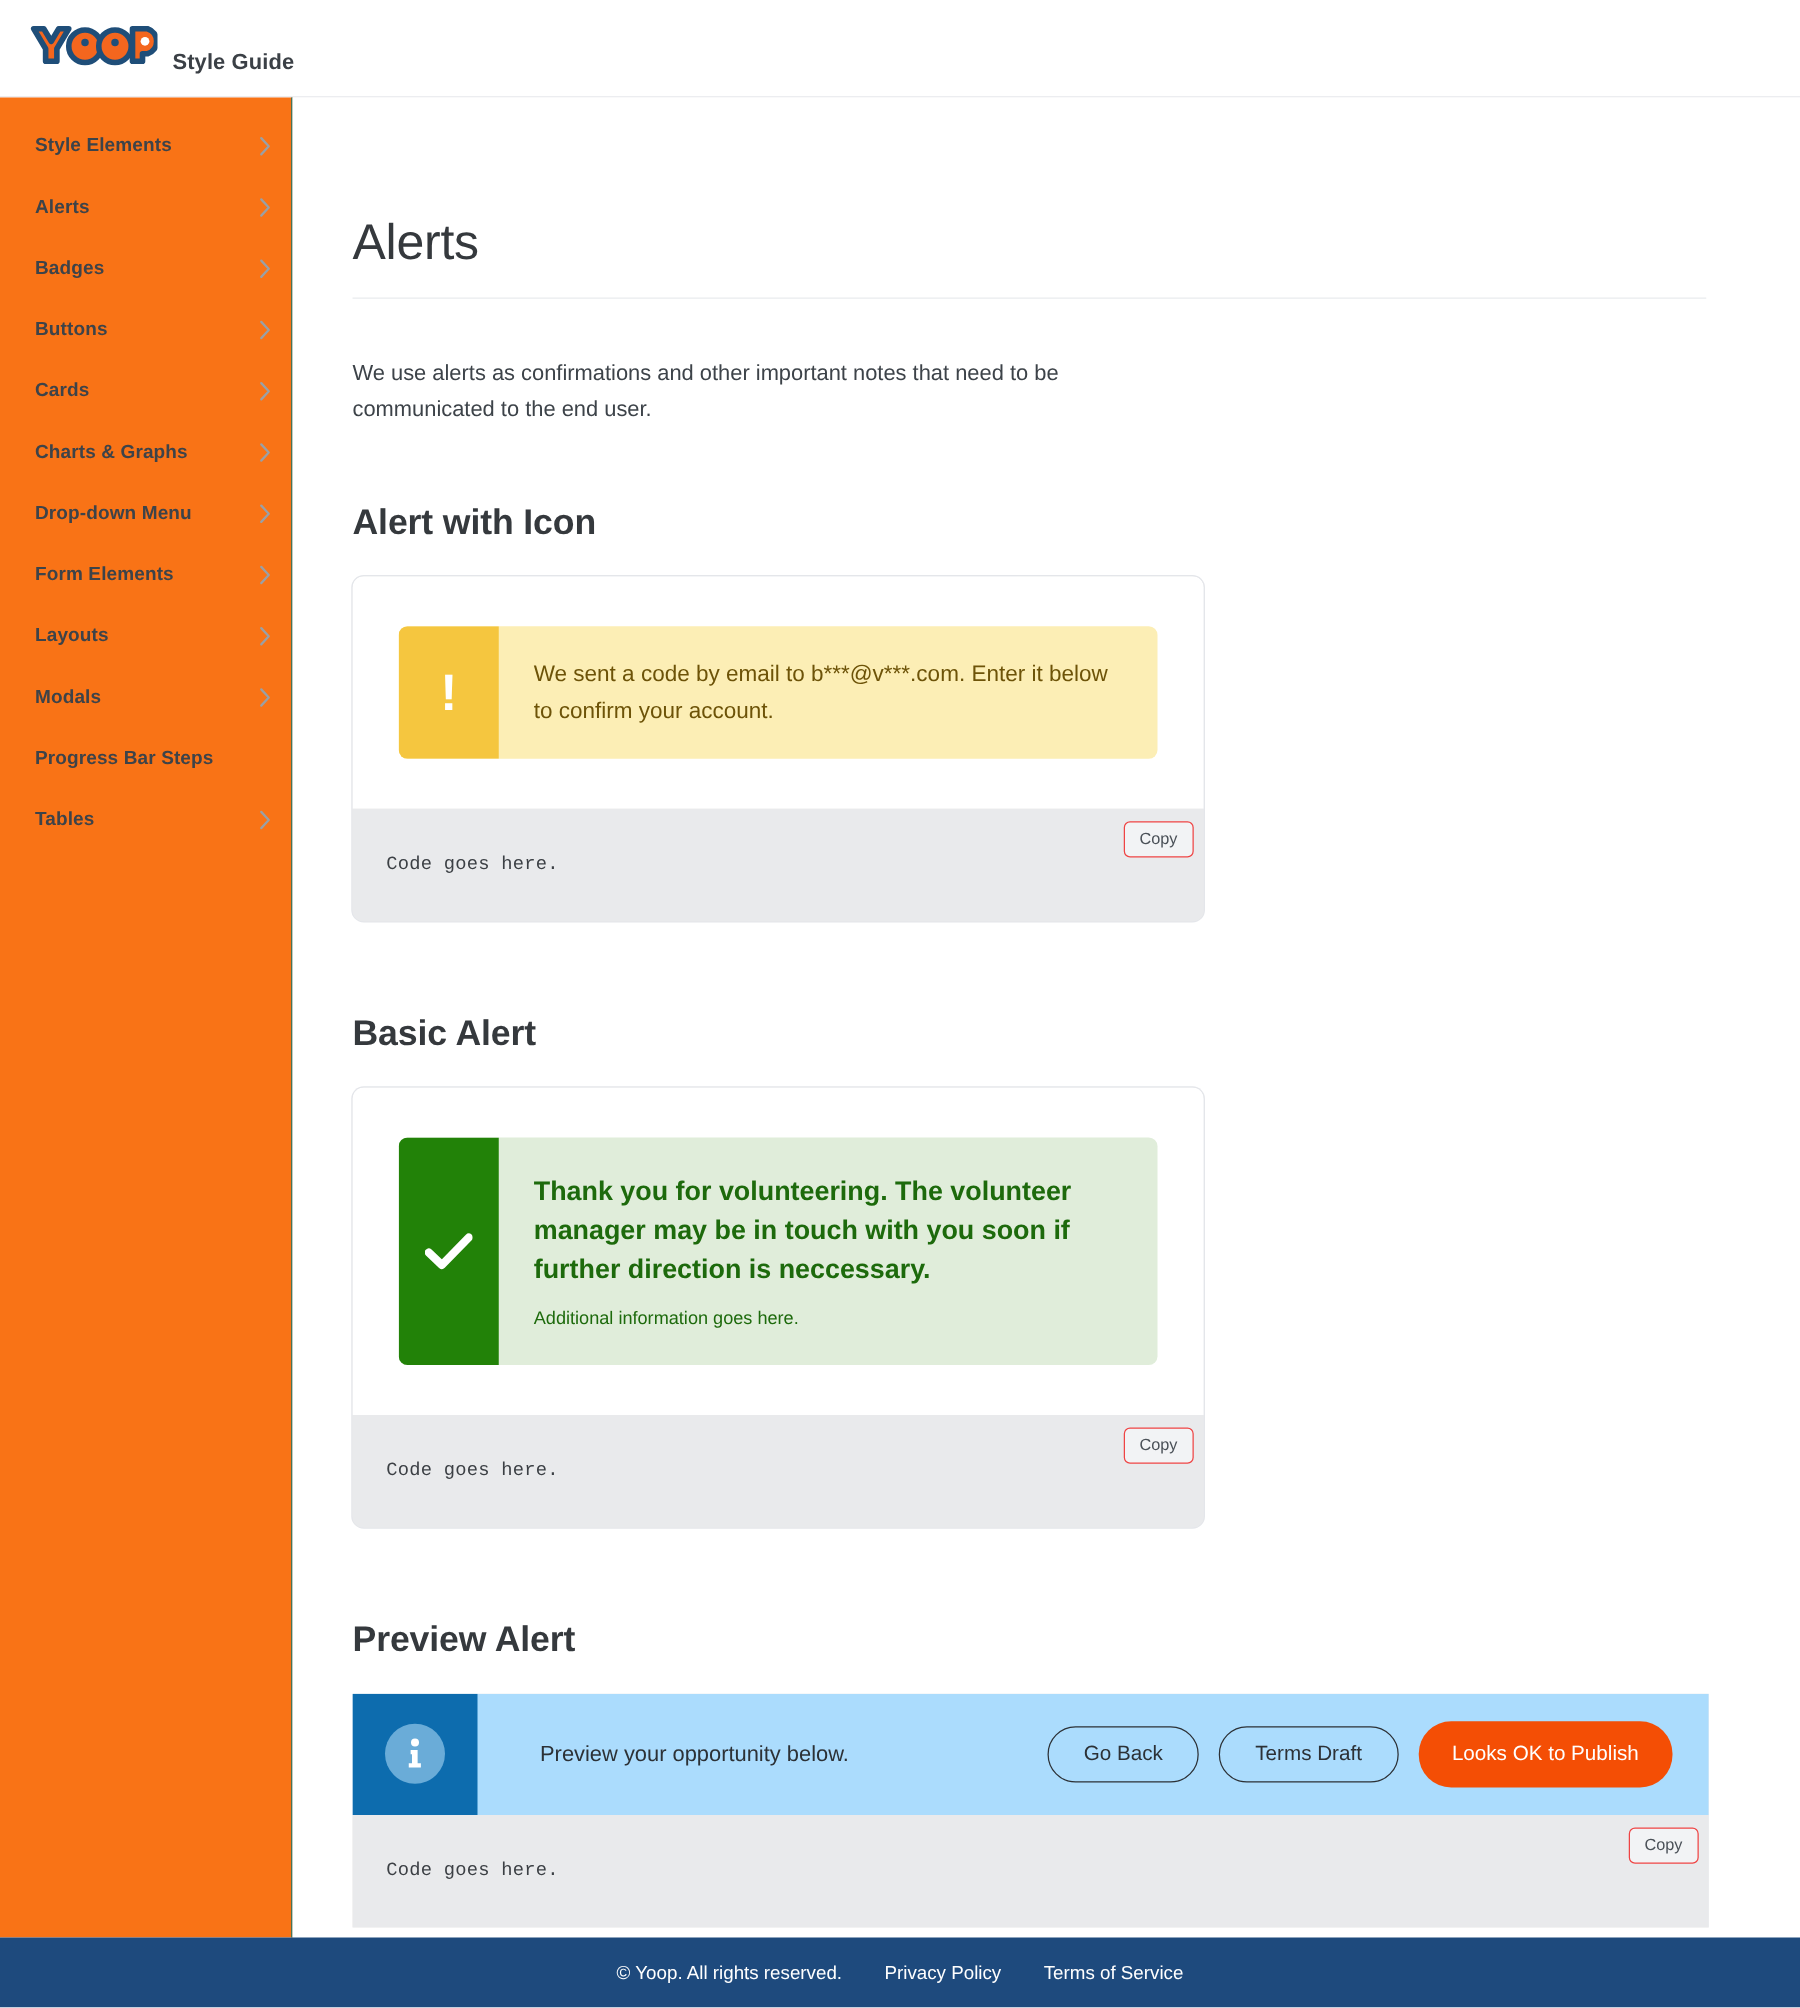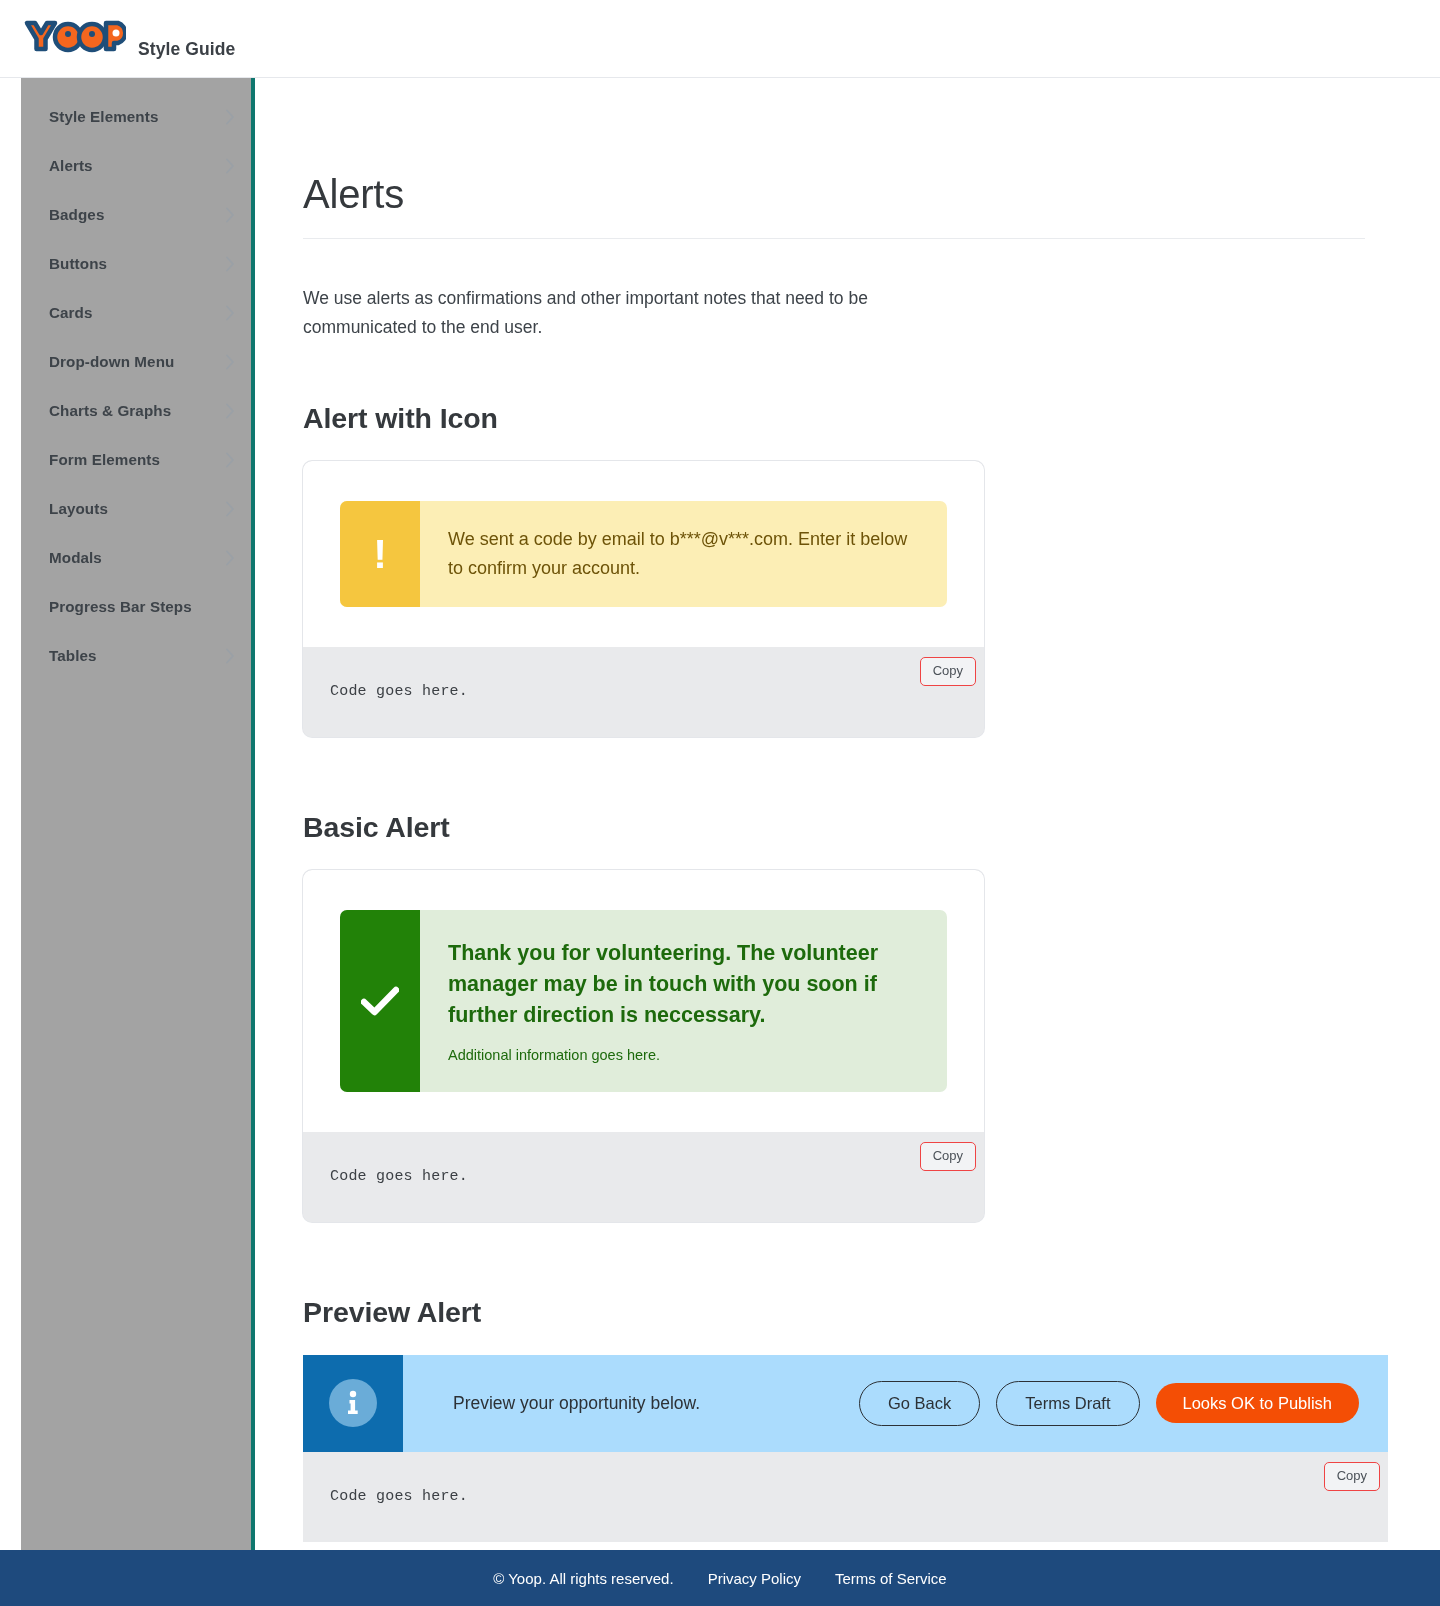--- a/index.html
+++ b/index.html
@@ -34,24 +34,23 @@
     top: -2px;
   }
 
   
   .body-row { display: flex; flex: 1 1 auto; min-height: 0; }
 
   
   .sidebar {
     width: 234px;
     flex: 0 0 234px;
-    background: #a3a3a3;
-    border-right: 4px solid #0f766e;
+    background: #f97316;
+    border-right: 1px solid #0f766e;
     padding-top: 14px;
-    margin-left: 21px;
   }
   .nav-item {
     height: 49px;
     display: flex;
     align-items: center;
     justify-content: space-between;
     padding: 0 16px 0 28px;
     cursor: pointer;
     user-select: none;
   }
@@ -223,21 +222,21 @@
     font-size: 16.5px;
     color: #2c3136;
     font-family: "Liberation Sans", sans-serif;
     cursor: pointer;
     white-space: nowrap;
   }
   .btn-primary {
     background: #f44e05;
     border: none;
     border-radius: 26px;
-    height: 40px;
+    height: 53px;
     padding: 0 27px;
     font-size: 16.5px;
     color: #ffffff;
     font-family: "Liberation Sans", sans-serif;
     cursor: pointer;
     white-space: nowrap;
   }
 
   
   .footer {
@@ -300,27 +299,27 @@
             <path d="M2 1.5 L8 8 L2 14.5" fill="none" stroke="#9aa0a6" stroke-width="1.8" stroke-linecap="round" stroke-linejoin="round"></path>
           </svg>
       </div>
       <div class="nav-item">
         <span class="nav-label">Cards</span>
         <svg class="chev" viewBox="0 0 10 16">
             <path d="M2 1.5 L8 8 L2 14.5" fill="none" stroke="#9aa0a6" stroke-width="1.8" stroke-linecap="round" stroke-linejoin="round"></path>
           </svg>
       </div>
       <div class="nav-item">
+        <span class="nav-label">Charts &amp; Graphs</span>
+        <svg class="chev" viewBox="0 0 10 16">
+            <path d="M2 1.5 L8 8 L2 14.5" fill="none" stroke="#9aa0a6" stroke-width="1.8" stroke-linecap="round" stroke-linejoin="round"></path>
+          </svg>
+      </div>
+      <div class="nav-item">
         <span class="nav-label">Drop-down Menu</span>
-        <svg class="chev" viewBox="0 0 10 16">
-            <path d="M2 1.5 L8 8 L2 14.5" fill="none" stroke="#9aa0a6" stroke-width="1.8" stroke-linecap="round" stroke-linejoin="round"></path>
-          </svg>
-      </div>
-      <div class="nav-item">
-        <span class="nav-label">Charts &amp; Graphs</span>
         <svg class="chev" viewBox="0 0 10 16">
             <path d="M2 1.5 L8 8 L2 14.5" fill="none" stroke="#9aa0a6" stroke-width="1.8" stroke-linecap="round" stroke-linejoin="round"></path>
           </svg>
       </div>
       <div class="nav-item">
         <span class="nav-label">Form Elements</span>
         <svg class="chev" viewBox="0 0 10 16">
             <path d="M2 1.5 L8 8 L2 14.5" fill="none" stroke="#9aa0a6" stroke-width="1.8" stroke-linecap="round" stroke-linejoin="round"></path>
           </svg>
       </div>

